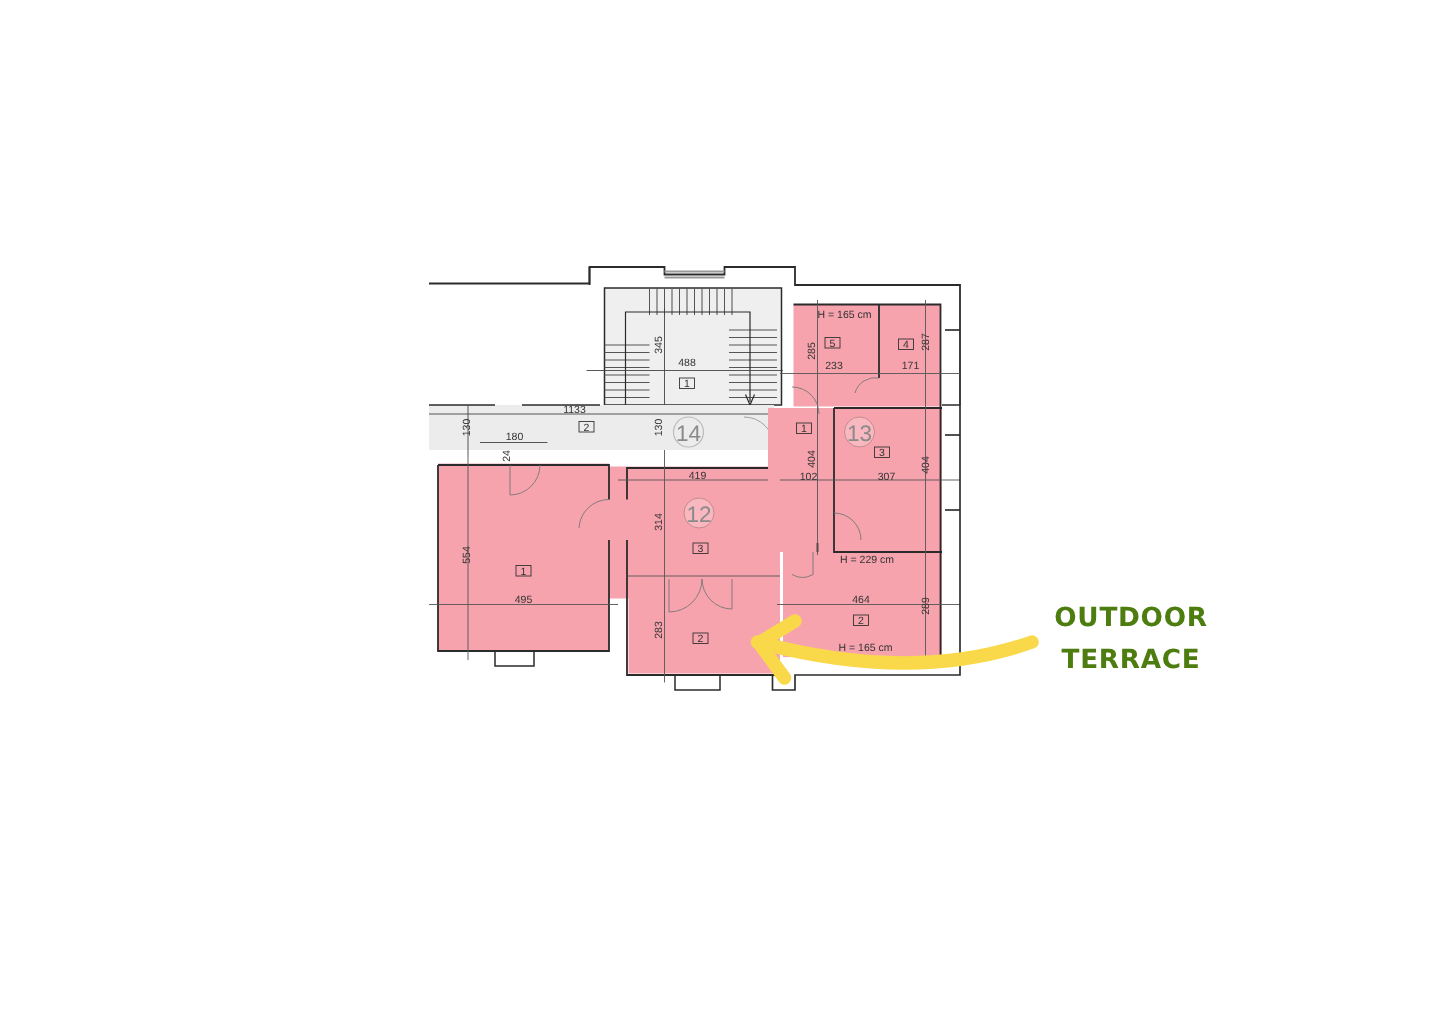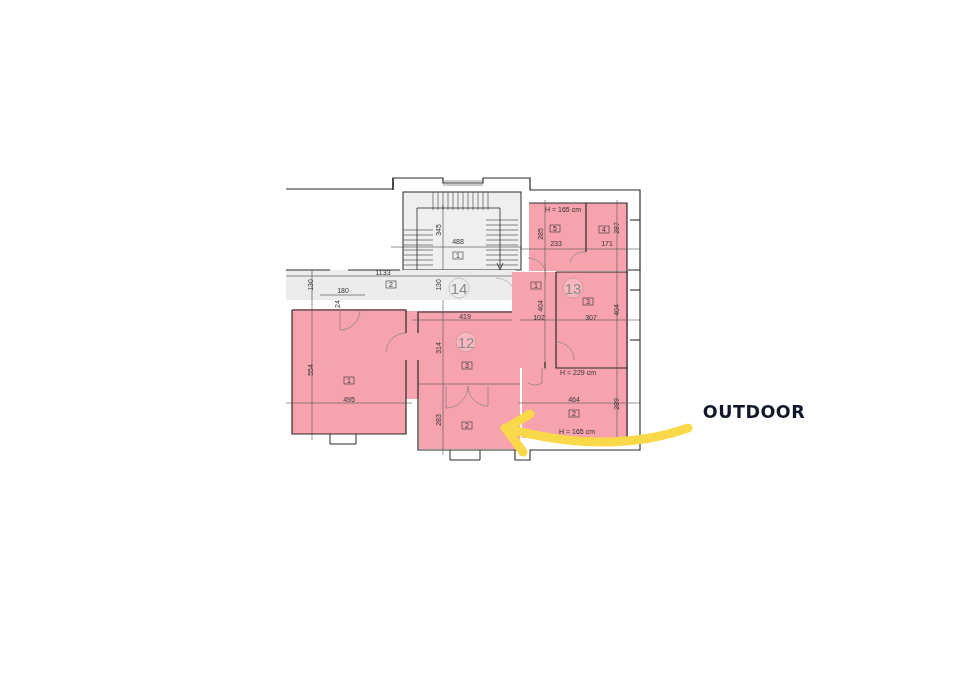--- a/index.html
+++ b/index.html
@@ -4,21 +4,21 @@
 <style>
   html, body { margin: 0; padding: 0; background: #ffffff; }
   body { width: 960px; height: 679px; position: relative; overflow: hidden;
          font-family: "Liberation Sans", sans-serif; }
   #plan { position: absolute; left: 0; top: 0; width: 960px; height: 679px; }
   .dim { font-family: "Liberation Sans", sans-serif; font-size: 7px; fill: #333; }
   .rn  { font-family: "Liberation Sans", sans-serif; font-size: 7px; fill: #333; }
   .zone { font-family: "Liberation Sans", sans-serif; font-size: 15px; fill: #8a8a8a; }
   .callout { position: absolute; left: 684px; top: 398px; width: 140px;
              font-family: "DejaVu Sans", sans-serif; font-weight: bold; font-size: 17.5px;
-             line-height: 28px; letter-spacing: 0.5px; color: #0f172a; text-align: center; }
+             line-height: 28px; letter-spacing: 0.5px; color: #4d7c0f; text-align: center; }
 </style>
 </head>
 <body>
 
 <svg id="plan" viewBox="0 0 960 679" xmlns="http://www.w3.org/2000/svg">
 
   <rect x="0" y="0" width="960" height="679" fill="#ffffff"></rect>
 
   <g fill="none" stroke="#2b2b2b" stroke-width="1.2">
     <polyline points="286,189 393,189 393,178 443,178 443,183 483,183 483,178 530,178 530,190 640,190 640,270"></polyline>
@@ -182,13 +182,14 @@
 
   <g>
     <path d="M688,428 C640,445 580,448 505,428" fill="none" stroke="#f9d94a" stroke-width="9" stroke-linecap="round"></path>
     <path d="M507,428 L530,414" fill="none" stroke="#f9d94a" stroke-width="9" stroke-linecap="round"></path>
     <path d="M507,430 L523,452" fill="none" stroke="#f9d94a" stroke-width="9" stroke-linecap="round"></path>
   </g>
 </svg>
 
 <div class="callout">
   <div>OUTDOOR</div>
+  <div>TERRACE</div>
 </div>
 
 </body></html>

